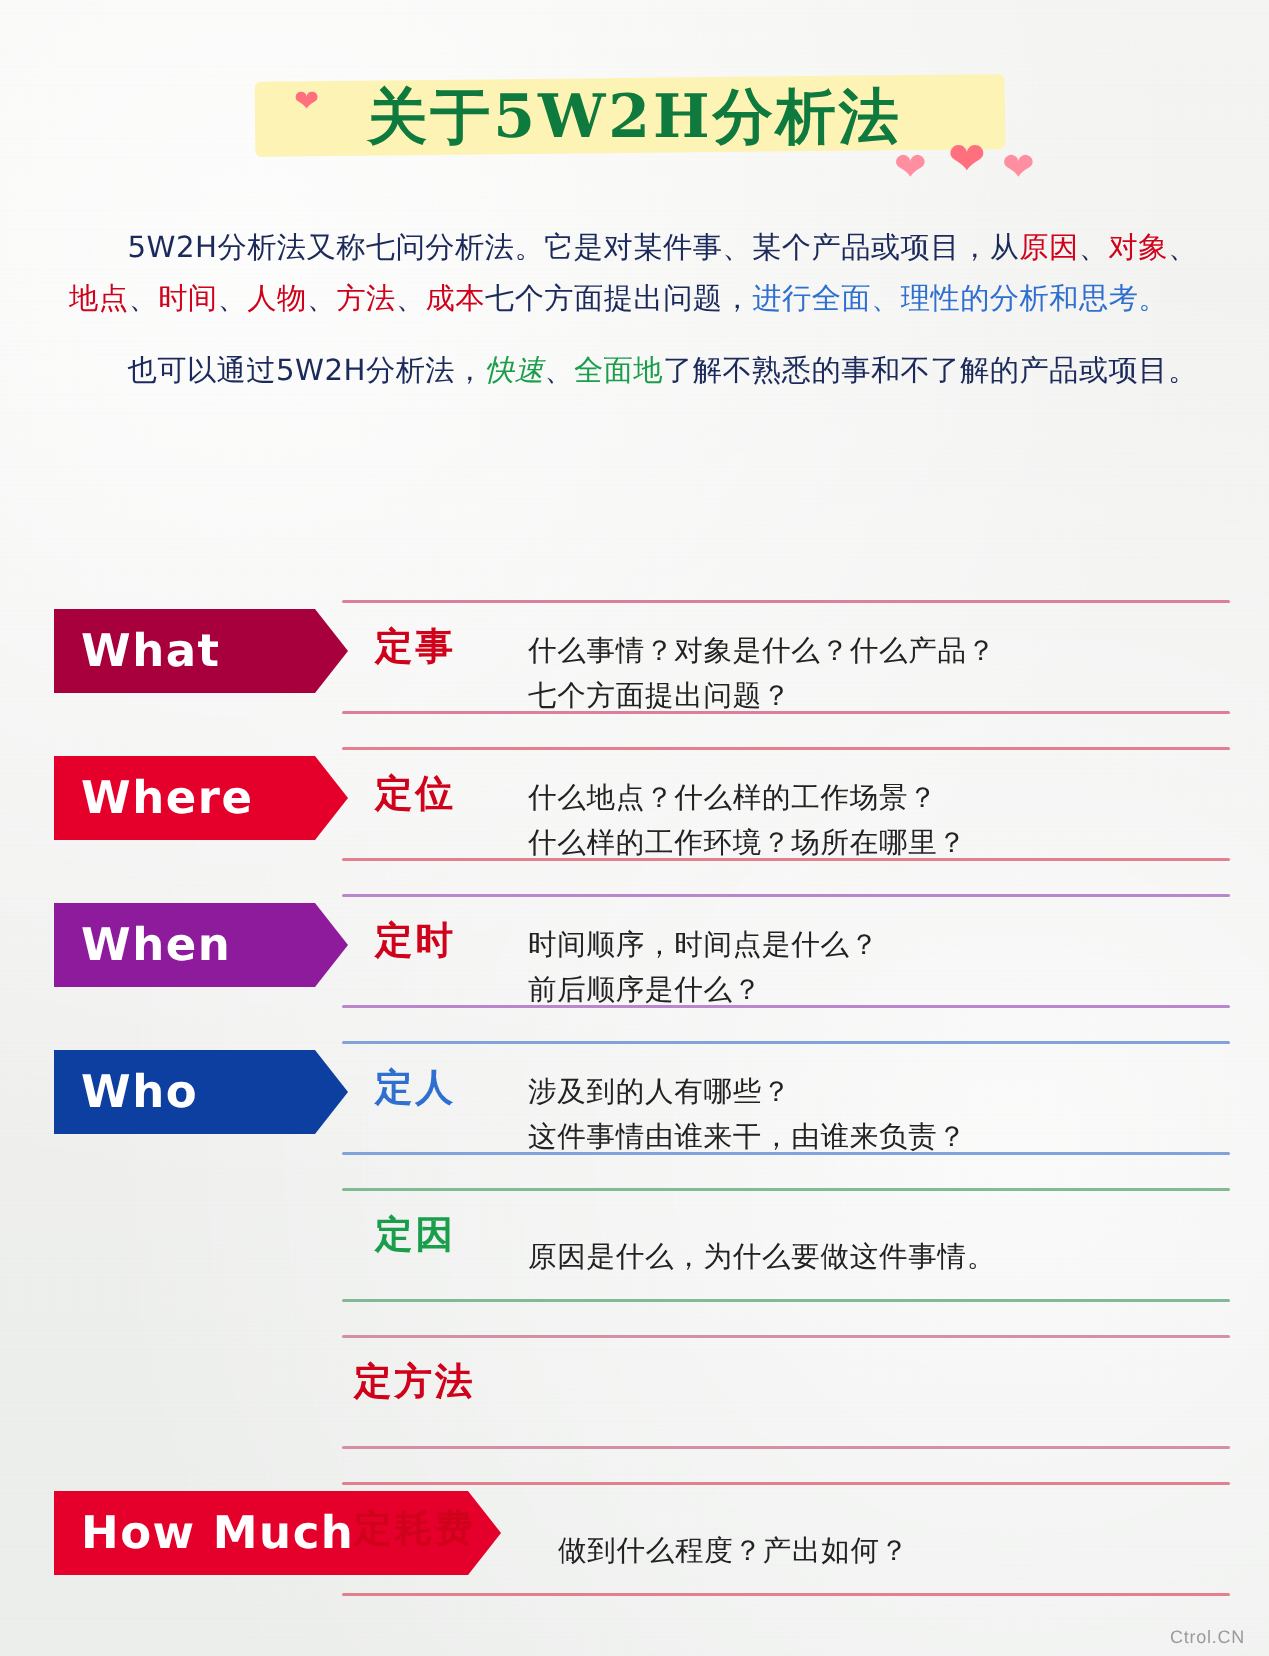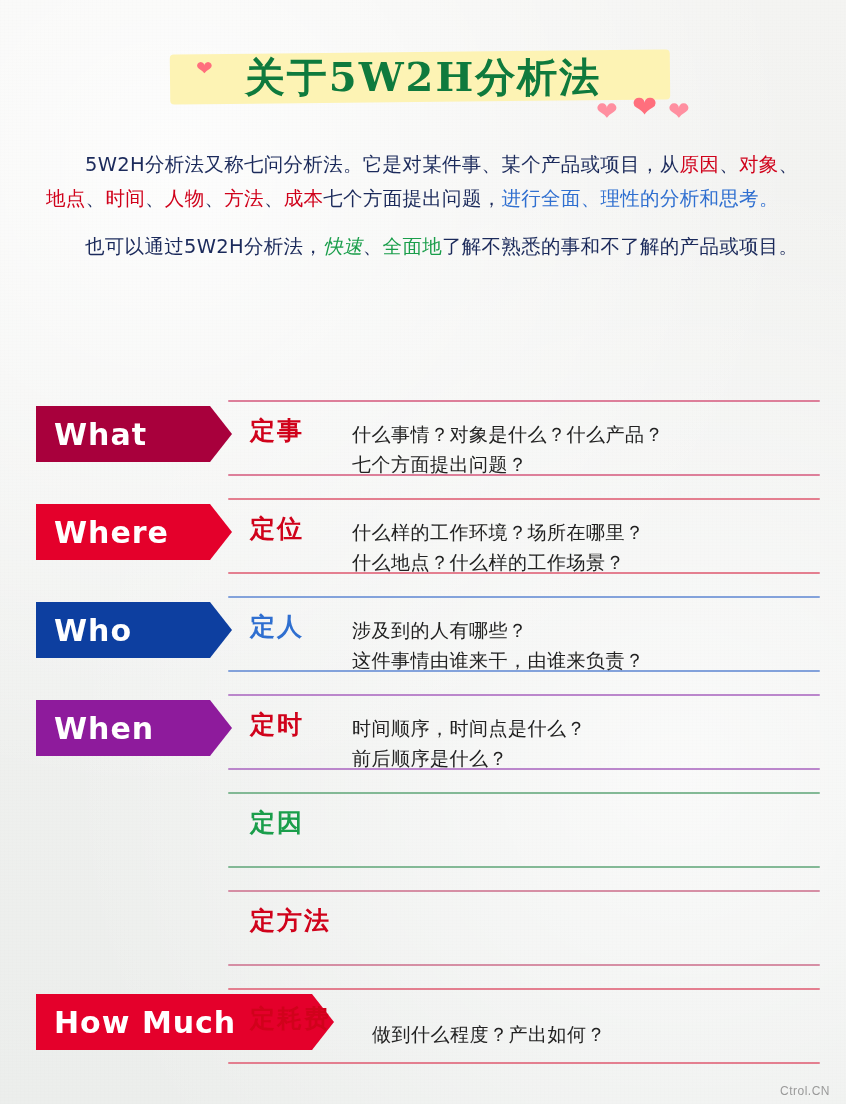--- a/index.html
+++ b/index.html
@@ -125,21 +125,21 @@
 
   .cn-label {
     position: absolute;
     left: 250px;
     top: 22px;
     font-family: "DejaVu Sans", sans-serif;
     font-weight: bold;
     font-size: 25px;
     letter-spacing: 2px;
   }
-  .cn-label.wide { left: 250px; }
+  .cn-label.wide { left: 236px; }
 
   .qtext {
     position: absolute;
     left: 352px;
     top: 14px;
     width: 470px;
     font-family: Liberation Serif, serif;
     font-size: 19px;
     line-height: 30px;
     color: #222222;
@@ -245,48 +245,51 @@
           <div>什么事情？对象是什么？什么产品？</div>
           <div>七个方面提出问题？</div>
         </div>
       </div>
       <div class="row">
         <div class="underline top" style="background: rgb(224, 106, 126);"></div>
         <div class="underline bottom" style="background: rgb(224, 106, 126);"></div>
         <div class="ribbon w-where" style="background: rgb(228, 0, 43);">Where</div>
         <div class="cn-label" style="color: rgb(208, 2, 27);">定位</div>
         <div class="qtext">
+          <div>什么地点？什么样的工作场景？</div>
           <div>什么样的工作环境？场所在哪里？</div>
-          <div>什么地点？什么样的工作场景？</div>
+        </div>
+      </div>
+      <div class="row">
+        <div class="underline top" style="background: rgb(176, 115, 196);"></div>
+        <div class="underline bottom" style="background: rgb(176, 115, 196);"></div>
+        <div class="ribbon w-when" style="background: rgb(142, 27, 156);">When</div>
+        <div class="cn-label" style="color: rgb(208, 2, 27);">定时</div>
+        <div class="qtext">
+          <div>时间顺序，时间点是什么？</div>
+          <div>前后顺序是什么？</div>
         </div>
       </div>
       <div class="row">
         <div class="underline top" style="background: rgb(111, 147, 214);"></div>
         <div class="underline bottom" style="background: rgb(111, 147, 214);"></div>
         <div class="ribbon w-who" style="background: rgb(13, 63, 160);">Who</div>
         <div class="cn-label" style="color: rgb(47, 111, 208);">定人</div>
         <div class="qtext">
           <div>涉及到的人有哪些？</div>
           <div>这件事情由谁来干，由谁来负责？</div>
         </div>
       </div>
       <div class="row">
-        <div class="underline top" style="background: rgb(176, 115, 196);"></div>
-        <div class="underline bottom" style="background: rgb(176, 115, 196);"></div>
-        <div class="ribbon w-when" style="background: rgb(142, 27, 156);">When</div>
-        <div class="cn-label" style="color: rgb(208, 2, 27);">定时</div>
-        <div class="qtext">
-          <div>时间顺序，时间点是什么？</div>
-          <div>前后顺序是什么？</div>
-        </div>
-      </div>
-      <div class="row">
         <div class="underline top" style="background: rgb(111, 174, 133);"></div>
         <div class="underline bottom" style="background: rgb(111, 174, 133);"></div>
         <div class="cn-label" style="color: rgb(26, 158, 75);">定因</div>
+        <div class="qtext single">
+          <div>原因是什么，为什么要做这件事情。</div>
+        </div>
       </div>
       <div class="row">
         <div class="underline top" style="background: rgb(208, 125, 150);"></div>
         <div class="underline bottom" style="background: rgb(208, 125, 150);"></div>
         <div class="cn-label wide" style="color: rgb(208, 2, 27);">定方法</div>
       </div>
       <div class="row">
         <div class="underline top" style="background: rgb(224, 106, 126);"></div>
         <div class="underline bottom" style="background: rgb(224, 106, 126);"></div>
         <div class="ribbon w-howmuch" style="background: rgb(228, 0, 43);">How Much</div>

